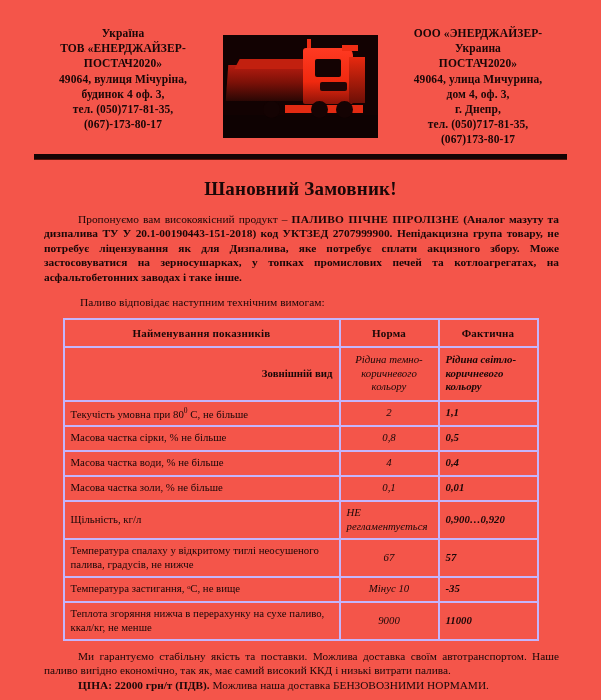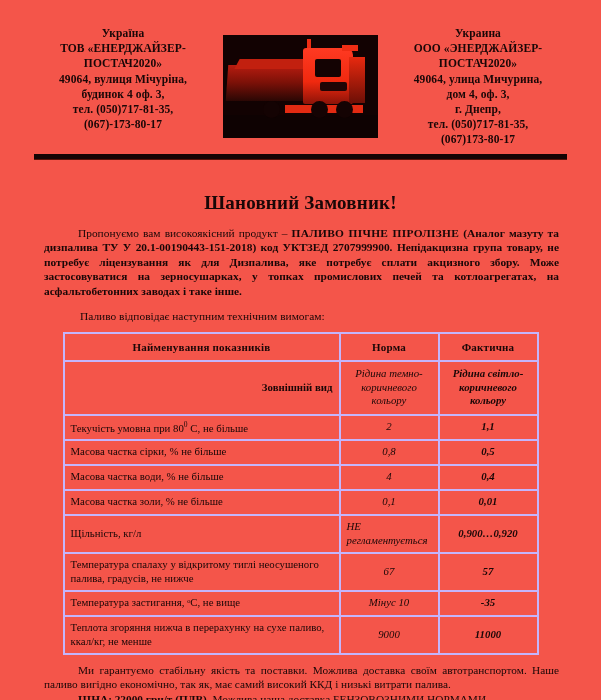--- a/index.html
+++ b/index.html
@@ -140,21 +140,21 @@
     background: #150404;
     border-bottom: 1px solid #5a1008;
   }
 
   
   .salutation {
     text-align: center;
     font-weight: bold;
     font-size: 19px;
     letter-spacing: 0.2px;
-    margin-top: 32px;
+    margin-top: 18px;
     margin-bottom: 12px;
   }
 
   
   .intro {
     font-size: 11.4px;
     line-height: 14.6px;
     text-align: justify;
     padding: 0 14px 0 16px;
     font-weight: bold;
@@ -197,21 +197,20 @@
   }
   td.name.center { text-align: right; font-weight: bold; }
   td.norm {
     text-align: center;
     font-style: italic;
     font-size: 11px;
     line-height: 13.4px;
   }
   td.norm.left { text-align: left; }
   td.fact {
-    text-align: center;
     font-style: italic;
     font-weight: bold;
     font-size: 11px;
     line-height: 13.4px;
   }
   .col-name  { width: 276px; }
   .col-norm  { width: 99px;  }
   .col-fact  { width: 99px;  }
   .row-tall td { height: 48px; }
   .row-mid  td { height: 32px; }
@@ -257,22 +256,22 @@
         <div class="nose"></div>
         <div class="mirror"></div>
         <div class="bumper"></div>
         <div class="wheel w1"></div>
         <div class="wheel w2"></div>
         <div class="wheel w3"></div>
       </div>
     </div>
 
     <div class="lh-col">
+      <span class="line">ООО «ЭНЕРДЖАЙЗЕР-</span>
       <span class="line">Украина</span>
-      <span class="line">ООО «ЭНЕРДЖАЙЗЕР-</span>
       <span class="line">ПОСТАЧ2020»</span>
       <span class="line">49064, улица Мичурина,</span>
       <span class="line">дом 4, оф. 3,</span>
       <span class="line">г. Днепр,</span>
       <span class="line">тел. (050)717-81-35,</span>
       <span class="line">(067)173-80-17</span>
     </div>
 
   </div>
 

